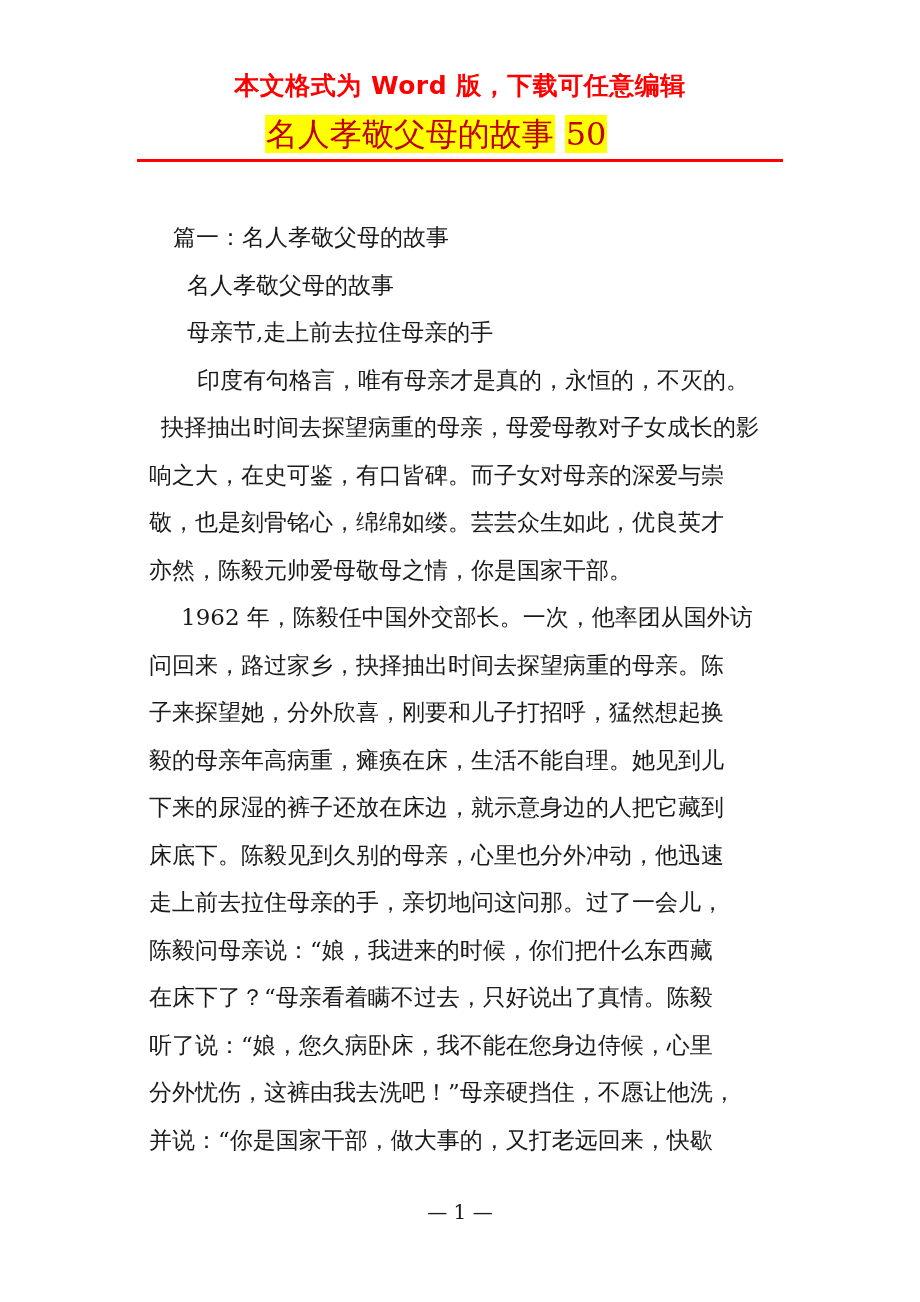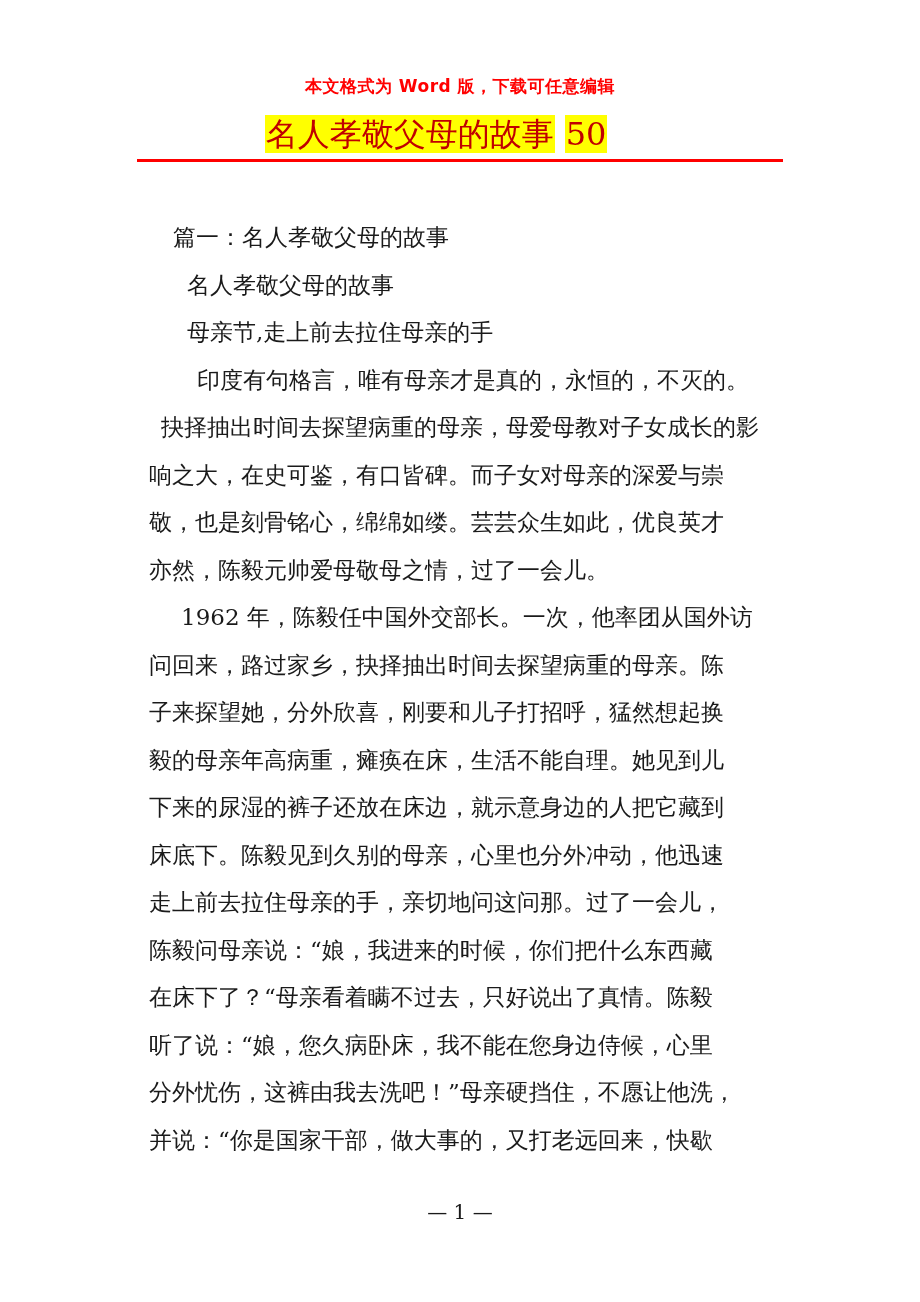--- a/index.html
+++ b/index.html
@@ -16,21 +16,21 @@
     color: #1a1a1a;
   }
   .banner {
     position: absolute;
     top: 66px;
     left: 0;
     width: 920px;
     text-align: center;
     font-family: "DejaVu Sans", "Liberation Sans", sans-serif;
     font-weight: bold;
-    font-size: 17px;
+    font-size: 25px;
     line-height: 40px;
     color: #ff0000;
     letter-spacing: 0.5px;
   }
   .title {
     position: absolute;
     top: 112px;
     left: 0;
     width: 872px;
     text-align: center;
@@ -93,21 +93,21 @@
 <div class="rule"></div>
 
 <div class="content">
   <div class="line i1">篇一：名人孝敬父母的故事</div>
   <div class="line i2">名人孝敬父母的故事</div>
   <div class="line i2">母亲节,走上前去拉住母亲的手</div>
   <div class="line i3">印度有句格言，唯有母亲才是真的，永恒的，不灭的。</div>
   <div class="line i4">抉择抽出时间去探望病重的母亲，母爱母教对子女成长的影</div>
   <div class="line">响之大，在史可鉴，有口皆碑。而子女对母亲的深爱与崇</div>
   <div class="line">敬，也是刻骨铭心，绵绵如缕。芸芸众生如此，优良英才</div>
-  <div class="line">亦然，陈毅元帅爱母敬母之情，过了一会儿。</div>
+  <div class="line">亦然，陈毅元帅爱母敬母之情，你是国家干部。</div>
   <div class="line i5">1962 年，陈毅任中国外交部长。一次，他率团从国外访</div>
   <div class="line">问回来，路过家乡，抉择抽出时间去探望病重的母亲。陈</div>
   <div class="line">子来探望她，分外欣喜，刚要和儿子打招呼，猛然想起换</div>
   <div class="line">毅的母亲年高病重，瘫痪在床，生活不能自理。她见到儿</div>
   <div class="line">下来的尿湿的裤子还放在床边，就示意身边的人把它藏到</div>
   <div class="line">床底下。陈毅见到久别的母亲，心里也分外冲动，他迅速</div>
   <div class="line">走上前去拉住母亲的手，亲切地问这问那。过了一会儿，</div>
   <div class="line">陈毅问母亲说：“娘，我进来的时候，你们把什么东西藏</div>
   <div class="line">在床下了？“母亲看着瞒不过去，只好说出了真情。陈毅</div>
   <div class="line">听了说：“娘，您久病卧床，我不能在您身边侍候，心里</div>

